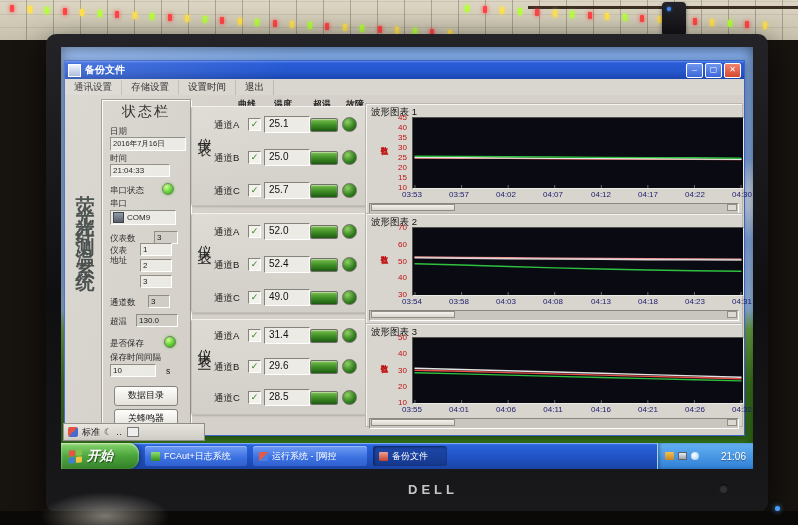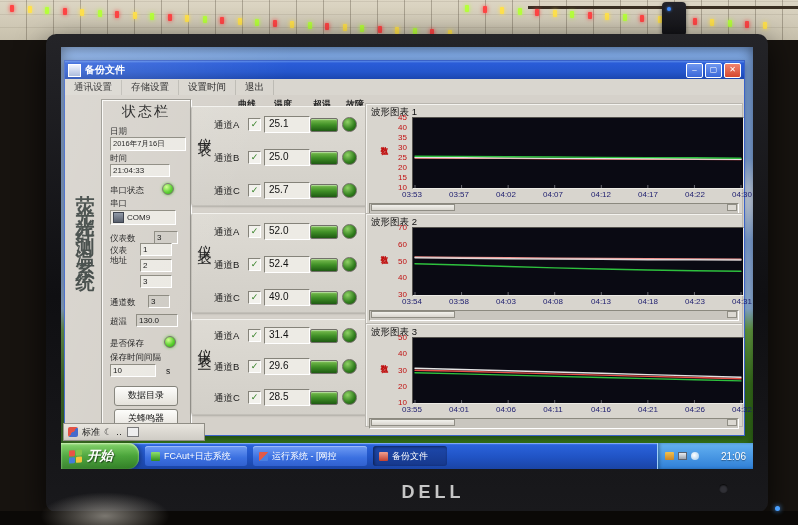--- a/index.html
+++ b/index.html
@@ -13,21 +13,21 @@
   .bus{position:absolute;right:0;top:6px;width:270px;height:3px;background:#3a2f22;}
   .pled{position:absolute;width:4px;height:7px;border-radius:1px;}
   .wall-device{position:absolute;left:662px;top:2px;width:24px;height:34px;background:linear-gradient(#24242a,#121216);border-radius:4px;box-shadow:0 2px 4px rgba(0,0,0,.5);}
   .wall-device i{position:absolute;left:5px;top:5px;width:4px;height:4px;border-radius:50%;background:#3f8cff;box-shadow:0 0 3px #3f8cff;}
   .desk{position:absolute;left:0;right:0;bottom:0;height:14px;background:#0b0907;}
   .paper{position:absolute;left:40px;top:492px;width:130px;height:40px;background:radial-gradient(ellipse at 50% 60%,rgba(214,209,198,.55),rgba(214,209,198,0) 70%);}
   .blue-dot{position:absolute;left:775px;top:506px;width:5px;height:5px;border-radius:50%;background:#4aa0ff;box-shadow:0 0 5px #4aa0ff;}
 
   
   .monitor{position:absolute;left:46px;top:34px;width:722px;height:478px;background:linear-gradient(180deg,#242428,#0f0f12 55%,#19191c);border-radius:10px;box-shadow:0 10px 30px rgba(0,0,0,.75);}
-  .brand{position:absolute;left:16px;right:0;top:448px;text-align:center;color:#c6c6c6;font-size:18px;font-weight:bold;letter-spacing:4px;padding-left:36px;}
+  .brand{position:absolute;left:16px;right:0;top:448px;text-align:center;color:#c6c6c6;font-size:13px;font-weight:bold;letter-spacing:4px;padding-left:36px;}
   .power{position:absolute;right:40px;top:450px;width:9px;height:9px;border-radius:50%;background:#303036;box-shadow:inset 0 1px 2px #000;}
 
   
   .screen{position:absolute;left:15px;top:13px;width:692px;height:422px;overflow:hidden;
     background:
      radial-gradient(95px 60px at 97% 36%,rgba(255,255,255,.85),rgba(255,255,255,0) 70%),
      radial-gradient(130px 75px at 89% 55%,rgba(255,255,255,.45),rgba(255,255,255,0) 70%),
      linear-gradient(180deg,#7fa9e6 0%,#8fb6ee 55%,#9cc4f2 62%,#6fae49 67%,#3c7a1e 80%,#2e6a16 100%);
     box-shadow:inset 0 0 14px rgba(0,0,0,.55);}
   .screen::after{content:"";position:absolute;inset:0;z-index:70;pointer-events:none;

